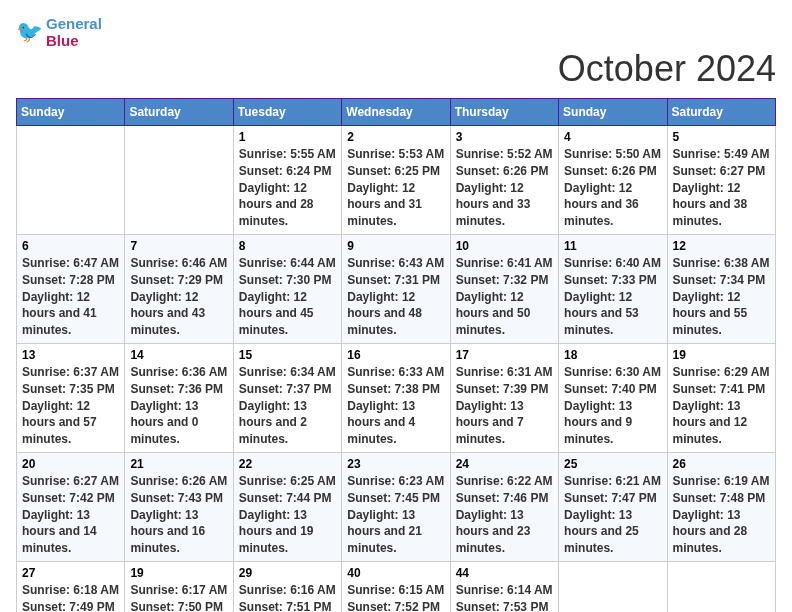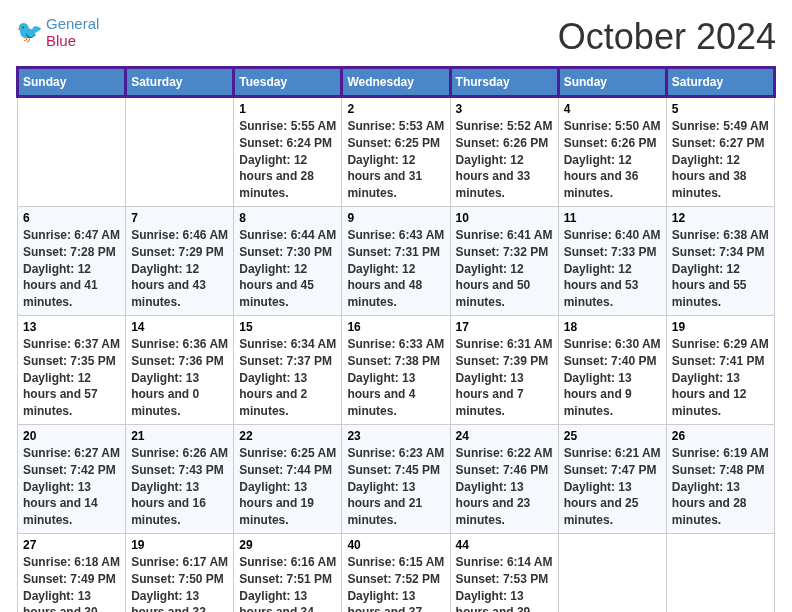--- a/index.html
+++ b/index.html
@@ -16,56 +16,57 @@
       align-items: flex-start;
       margin-bottom: 8px;
     }
     .logo {
       display: flex;
       align-items: center;
       gap: 2px;
     }
     .logo-text {
       font-size: 15px;
-      font-weight: normal;
+      font-weight: bold;
       color: #333;
       line-height: 1.1;
     }
     .logo-text span {
       color: #4a90c4;
     }
     .logo-bird {
       width: 28px;
       height: 28px;
     }
     .title-section {
       text-align: right;
     }
     .month-title {
       font-size: 36px;
       font-weight: normal;
       color: #333;
+      margin-top: 32px;
     }
     .subtitle {
       font-size: 14px;
       color: #555;
     }
     table {
       width: 100%;
       border-collapse: collapse;
       font-size: 11px;
     }
     th {
       background-color: #4a86c8;
       color: #fff;
       padding: 6px 4px;
       text-align: left;
       font-size: 12px;
       font-weight: bold;
-      border: 3px solid #4c1d95;
+      border: 1px solid #4c1d95;
     }
     td {
       border: 1px solid #ccc;
       padding: 4px 5px;
       vertical-align: top;
       width: 108px;
       min-height: 70px;
       background: #fff;
     }
     tr:nth-child(even) td {

